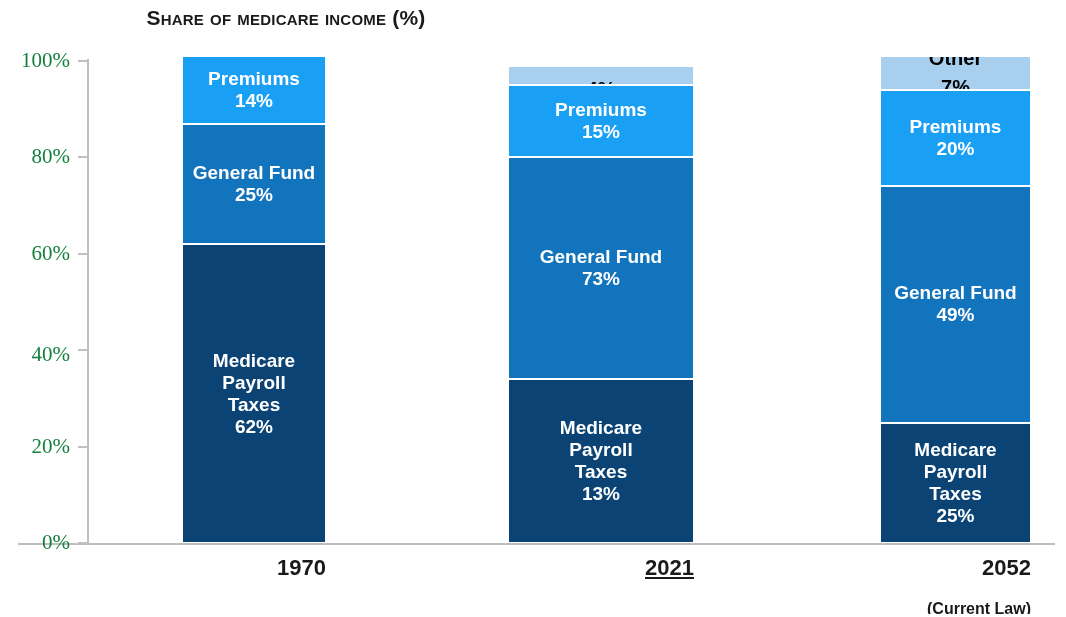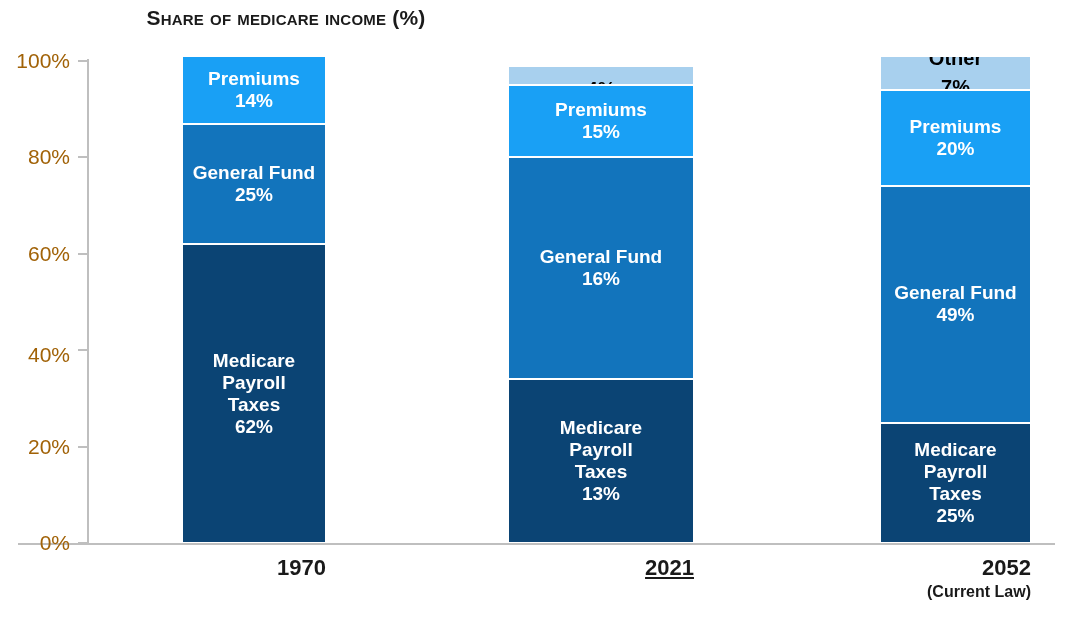--- a/index.html
+++ b/index.html
@@ -66,23 +66,24 @@
     width: 10px;
     height: 2px;
     background: #bfbfbf;
   }
   .y-tick-label {
     position: absolute;
     left: 0px;
     width: 70px;
     text-align: right;
     font-size: 21px;
-    color: #a16207;
+    color: #15803d;
     font-weight: normal;
     line-height: 1;
+    font-family: Liberation Serif, serif;
   }
 
   
   .bar-column {
     position: absolute;
     bottom: 0;
   }
   .bar-segment {
     position: absolute;
     left: 0;
@@ -116,21 +117,21 @@
     font-size: 22px;
     font-weight: bold;
     color: #1a1a1a;
     line-height: 1.12;
   }
   .cat-sub {
     display: block;
     font-size: 16px;
     font-weight: bold;
     color: #1a1a1a;
-    margin-top: 2px;
+    margin-top: 19px;
   }
 </style>
 </head>
 <body>
 
 <div id="chart-root">
 
   <div id="chart-title">SHARE OF MEDICARE INCOME (%)</div>
 
   <div id="y-axis-line"></div>
@@ -169,21 +170,21 @@
       </div>
       <div class="bar-column" style="left: 421px; width: 186px; height: 482px;">
         <div class="bar-segment" style="bottom: 0px; height: 163.88px; background: rgb(11, 68, 116); color: rgb(255, 255, 255);">
           <span class="seg-line">Medicare</span>
           <span class="seg-line">Payroll</span>
           <span class="seg-line">Taxes</span>
           <span class="seg-line">13%</span>
         </div>
         <div class="bar-segment" style="bottom: 163.88px; height: 221.72px; background: rgb(18, 116, 188); color: rgb(255, 255, 255);">
           <span class="seg-line">General Fund</span>
-          <span class="seg-line">16%</span>
+          <span class="seg-line">73%</span>
         </div>
         <div class="bar-segment" style="bottom: 385.6px; height: 72.3px; background: rgb(25, 160, 245); color: rgb(255, 255, 255);">
           <span class="seg-line">Premiums</span>
           <span class="seg-line">15%</span>
         </div>
         <div class="bar-segment seg-other" style="bottom: 457.9px; height: 19.28px; background: rgb(168, 208, 238); color: rgb(0, 0, 0);">
           <span class="seg-line">Other</span>
           <span class="seg-line">4%</span>
         </div>
       </div>

